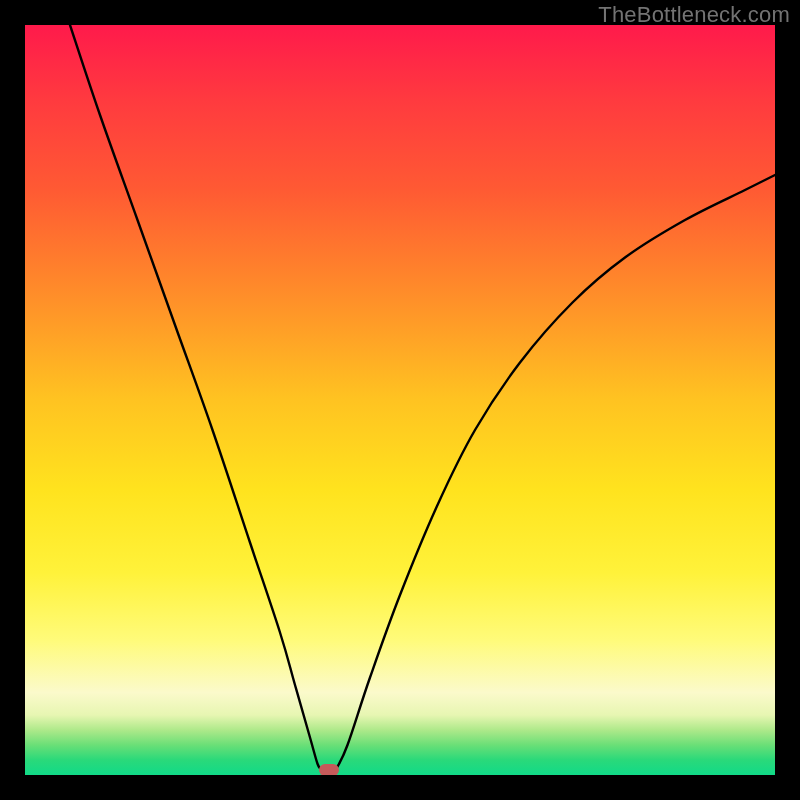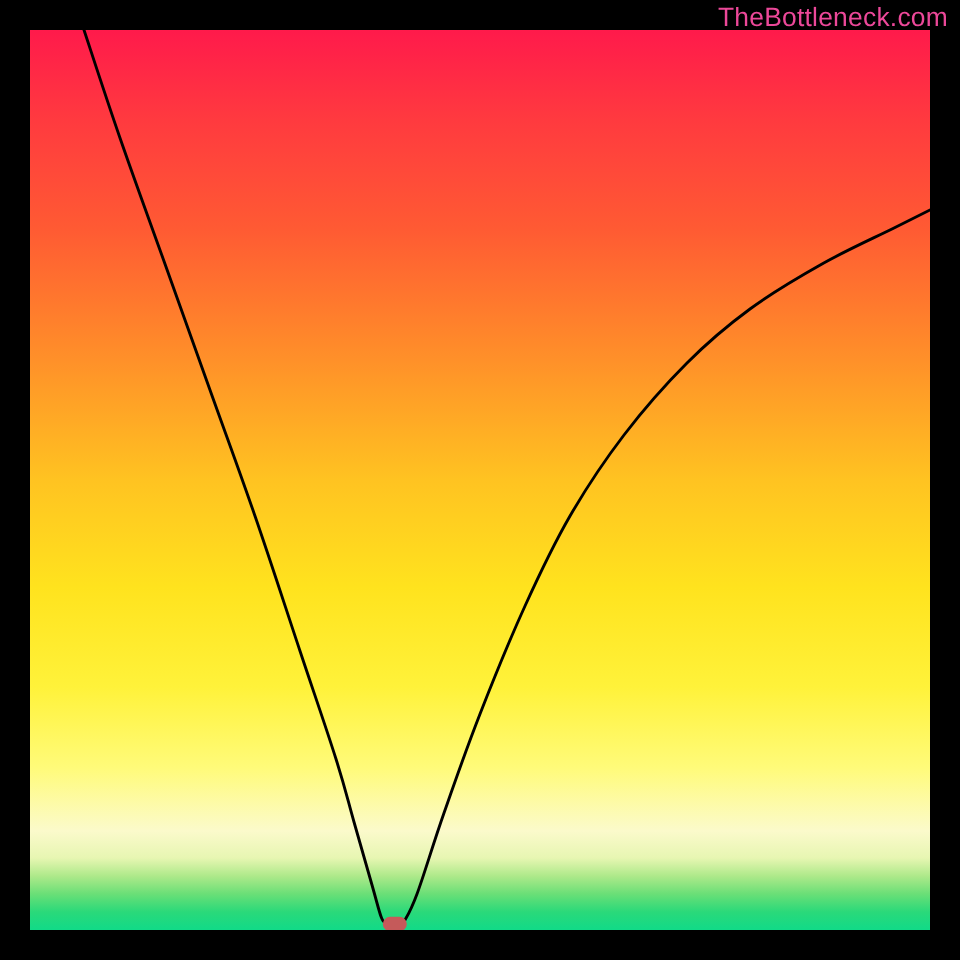--- a/index.html
+++ b/index.html
@@ -57,21 +57,21 @@
     width: 20px;
     height: 12px;
     border-radius: 6px;
     background: #c55a5a;
     transform: translate(-50%, -50%);
   }
   .watermark {
     position: absolute;
     top: 2px;
     right: 10px;
-    color: #ec4899;
+    color: #737373;
     font-size: 22px;
     font-weight: 500;
     letter-spacing: 0.2px;
   }
 </style>
 </head>
 <body>
 
 <div class="frame">
   <div class="watermark">TheBottleneck.com</div>

